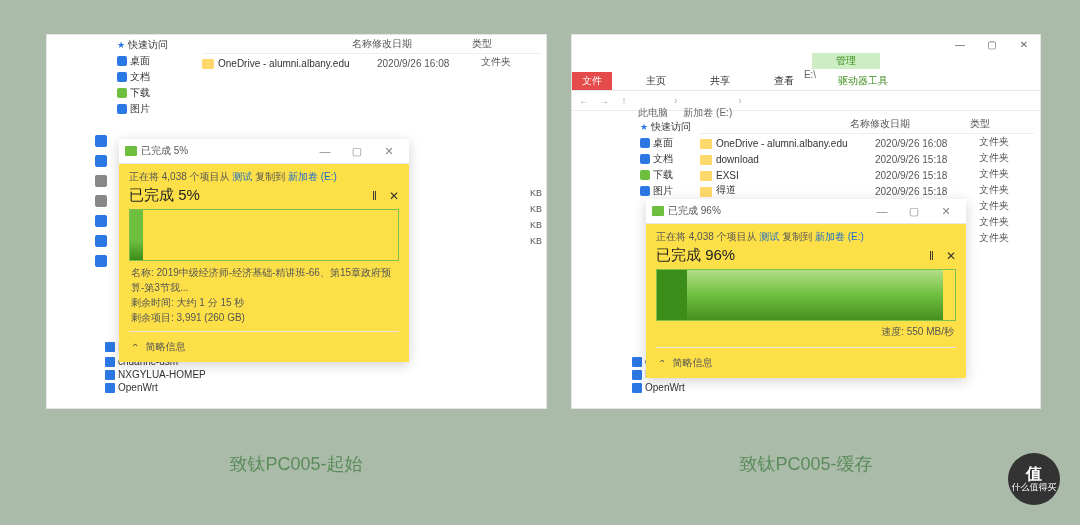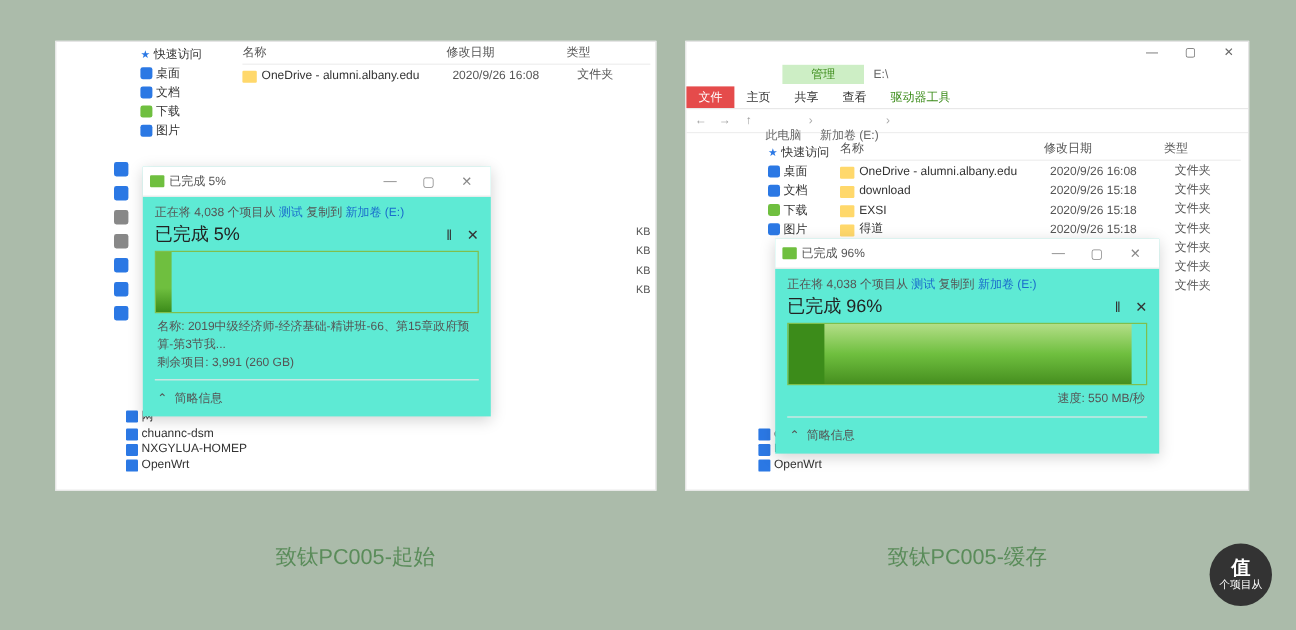--- a/index.html
+++ b/index.html
@@ -31,21 +31,21 @@
 .caption.right { left: 571px; width: 470px; }
 
 
 .col-headers {
   display: flex;
   color: #555;
   font-size: 10px;
   padding: 2px 0;
   border-bottom: 1px solid #eee;
 }
-.col-name { flex: 0 0 170px; }
+.col-name { flex: 0 0 170px; text-align: right; }
 .col-date { flex: 0 0 100px; }
 .col-type { flex: 0 0 40px; }
 
 .file-row { display: flex; font-size: 10px; color: #333; padding: 1px 0; align-items: flex-end; gap: 4px; }
 .file-row .folder-icon { width: 12px; height: 10px; background: #ffd86b; border-radius: 1px; flex: 0 0 12px; }
 .file-row .nm { flex: 0 0 155px; overflow: hidden; text-overflow: ellipsis; white-space: nowrap; }
 .file-row .dt { flex: 0 0 100px; color: #555; }
 .file-row .tp { flex: 0 0 40px; color: #555; }
 
 
@@ -86,21 +86,21 @@
   bottom: 14px;
   font-size: 10px;
   color: #333;
 }
 .netlist div { padding: 1px 0; display: flex; gap: 3px; align-items: center; }
 .netlist .pcicon { width: 10px; height: 10px; background: #2b78e4; border-radius: 1px; display: inline-block; }
 
 
 .dialog {
   position: absolute;
-  background: #5eead4;
+  background: #fde047;
   box-shadow: 0 3px 12px rgba(0,0,0,0.18);
   font-size: 10px;
 }
 .dialog .titlebar {
   display: flex;
   align-items: center;
   background: #fff;
   border-bottom: 1px solid #e8e8e8;
   padding: 4px 6px;
   gap: 4px;
@@ -155,34 +155,36 @@
   display: flex;
   justify-content: flex-end;
   align-items: center;
 }
 .winctrl .wbtn { width: 32px; height: 18px; display: flex; align-items: center; justify-content: center; color: #666; font-size: 10px; }
 .winctrl .wbtn.close { background: #fff; }
 .ribtitle {
   height: 18px;
   display: flex;
   align-items: center;
+  flex-direction: column;
 }
 .ribtitle .mng {
   margin-left: 80px;
   background: #cdeec5;
   color: #3c8c1a;
   font-size: 10px;
   padding: 1px 24px;
 }
 .ribtabs {
   height: 20px;
   display: flex;
   align-items: center;
   background: #fff;
   border-bottom: 1px solid #e8e8e8;
+  gap: 24px;
 }
 .ribtabs .tab {
   padding: 2px 10px;
   font-size: 10px;
   color: #333;
 }
 .ribtabs .tab.active {
   background: #e54b4b;
   color: #fff;
 }
@@ -339,20 +341,21 @@
       <span class="ctrls">
         <span>‖</span>
         <span>✕</span>
       </span>
     </div>
     <div class="chart">
       <div class="fill5"></div>
     </div>
     <div class="details">
       <div><span>名称: </span><span>2019中级经济师-经济基础-精讲班-66、第15章政府预算-第3节我...</span></div>
+      <div><span>剩余时间: </span><span>大约 1 分 15 秒</span></div>
       <div><span>剩余项目: </span><span>3,991 (260 GB)</span></div>
     </div>
     <div class="sep"></div>
     <div class="brief">
       <span class="chev">⌃</span>
       <span>简略信息</span>
     </div>
   </div>
 
 </div>
@@ -507,14 +510,14 @@
     </div>
   </div>
 
 </div>
 
 <div class="caption left">致钛PC005-起始</div>
 <div class="caption right">致钛PC005-缓存</div>
 
 <div class="badge">
   <span class="zhi">值</span>
-  <span>个项目从</span>
+  <span>什么值得买</span>
 </div>
 
 </body></html>

